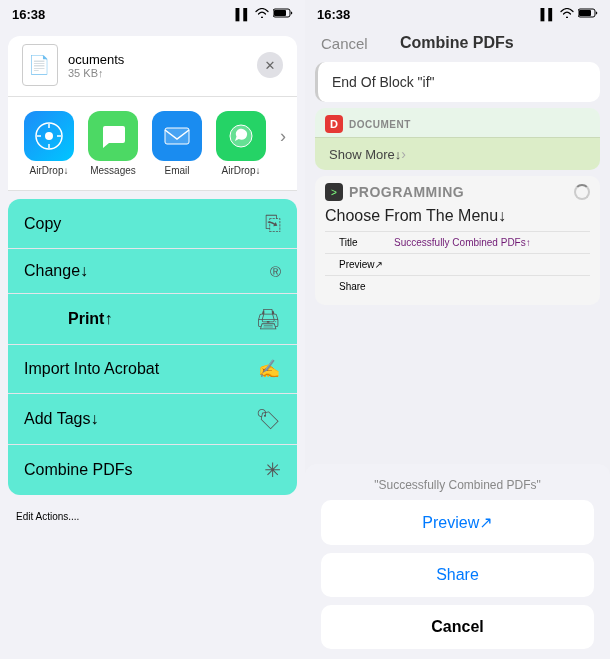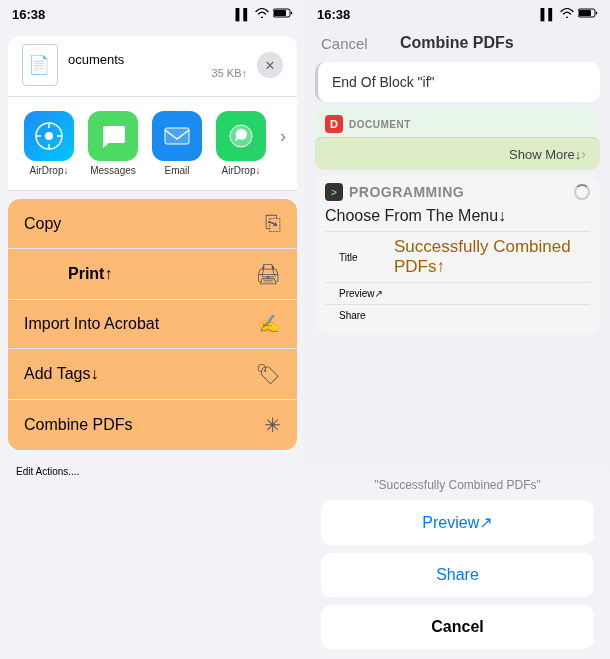--- a/index.html
+++ b/index.html
@@ -64,21 +64,21 @@
       display: flex;
       align-items: center;
       justify-content: center;
       font-size: 18px;
       color: #888;
       flex-shrink: 0;
     }
 
     .file-info { flex: 1; }
     .file-name { font-size: 13px; font-weight: 500; color: #000; }
-    .file-size { font-size: 11px; color: #888; text-align: right; }
+    .file-size { font-size: 11px; color: #888; }
 
     .close-btn {
       width: 26px;
       height: 26px;
       background: #e0e0e5;
       border-radius: 50%;
       display: flex;
       align-items: center;
       justify-content: center;
       font-size: 13px;
@@ -127,21 +127,21 @@
       height: 50px;
       display: flex;
       align-items: center;
       justify-content: center;
       color: #888;
       font-size: 18px;
     }
 
     .action-list {
       margin: 8px 8px 0;
-      background: #fdba74;
+      background: #5eead4;
       border-radius: 12px;
       overflow: hidden;
     }
 
     .action-item {
       display: flex;
       align-items: center;
       justify-content: space-between;
       padding: 13px 16px;
       border-bottom: 0.5px solid #e5e5ea;
@@ -262,26 +262,25 @@
     .card-title {
       padding: 2px 10px 10px;
       font-size: 16px;
       font-weight: 500;
       color: #222;
     }
 
     .show-more-row {
       display: flex;
       align-items: center;
-      justify-content: flex-end;
+      justify-content: flex-start;
       padding: 8px 14px;
       background: #dcedc8;
       border-top: 0.5px solid rgba(0,0,0,0.08);
       cursor: pointer;
-      border-radius: 7px;
     }
 
     .show-more-text { font-size: 13px; color: #444; }
     .chevron-right { font-size: 14px; color: #aaa; }
 
     .action-card-green {
       background: #e8f5e9;
     }
 
     .action-card-prog {
@@ -347,21 +346,21 @@
     }
 
     .field-row {
       display: flex;
       align-items: center;
       padding: 5px 0;
       border-top: 0.5px solid rgba(0,0,0,0.08);
     }
 
     .field-label { font-size: 10px; color: #000000; width: 55px; flex-shrink: 0; margin-left: 14px; }
-    .field-value { font-size: 17px; color: #a16207; flex: 1; }
+    .field-value { font-size: 10px; color: #701a75; flex: 1; }
 
     .bottom-sheet {
       background: #f2f2f7;
       border-radius: 12px 12px 0 0;
       padding: 10px 16px 0;
       margin-top: auto;
     }
 
     .sheet-header-text {
       text-align: center;
@@ -473,20 +472,24 @@
       </div>
       <div class="more-indicator">›</div>
     </div>
 
     <div class="action-list">
       <div class="action-item">
         <span class="action-label">Copy</span>
         <span class="action-icon">⎘</span>
       </div>
       <div class="action-item">
+        <span class="action-label">Change↓</span>
+        <span class="action-icon" style="font-size:15px;">®</span>
+      </div>
+      <div class="action-item">
         <span class="action-label" style="font-weight:600;margin-left:44px;">Print↑</span>
         <span class="action-icon">🖨</span>
       </div>
       <div class="action-item">
         <span class="action-label">Import Into Acrobat</span>
         <span class="action-icon" style="font-size:18px;">✍</span>
       </div>
       <div class="action-item">
         <span class="action-label">Add Tags↓</span>
         <span class="action-icon">🏷</span>

